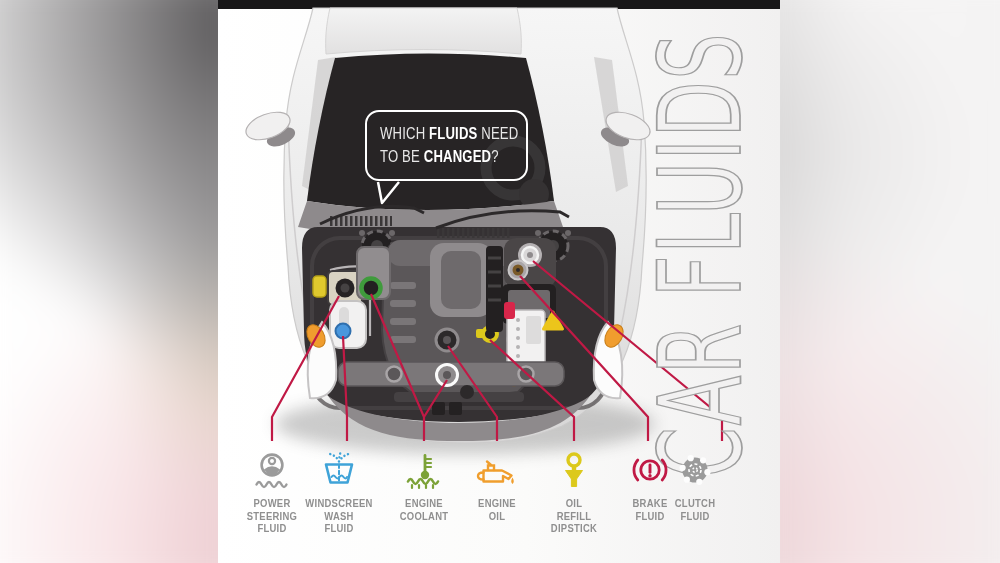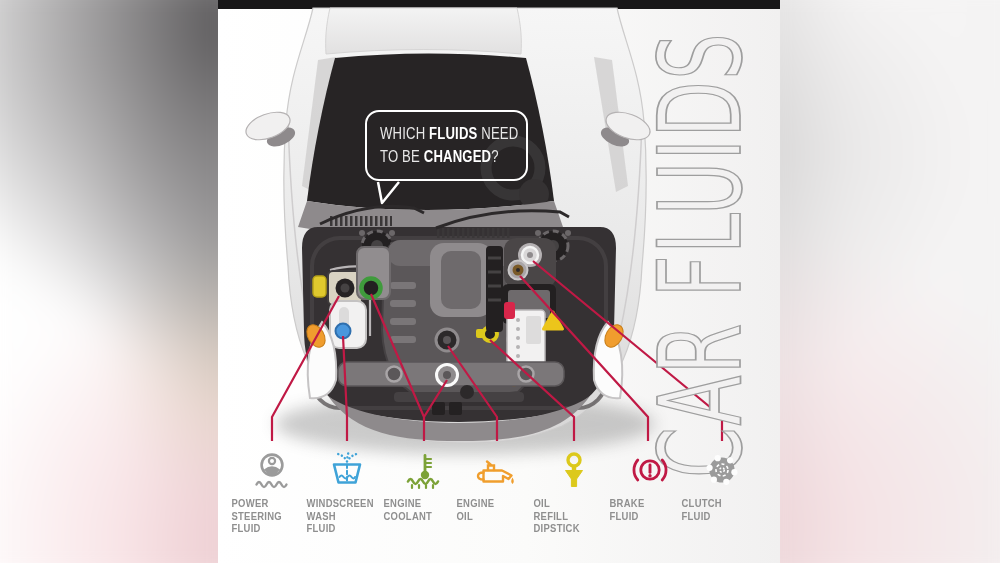--- a/index.html
+++ b/index.html
@@ -35,21 +35,21 @@
   .bubble .lt{font-weight:300;color:#e8e8e8;}
   .bubble .bd{font-weight:700;}
   
   .side-title{position:absolute;left:153px;top:200px;width:660px;height:110px;
           line-height:110px;text-align:center;white-space:nowrap;
           transform:rotate(-90deg) scale(.73,1.14);transform-origin:330px 55px;
           font-family:"DejaVu Sans","Liberation Sans",sans-serif;
           font-size:100px;font-weight:400;letter-spacing:2px;
           color:#f2f1f1;-webkit-text-stroke:1.5px #9e9e9e;}
   
-  .fluid-item{position:absolute;top:448px;width:90px;}
+  .fluid-item{position:absolute;top:448px;width:90px;text-align:center;}
   .fluid-item svg{display:block;margin:0 auto;}
   .fluid-label{margin-top:5px;font-size:10.5px;font-weight:700;line-height:12.5px;
           letter-spacing:.3px;color:#8f8f8f;white-space:pre-line;
           transform:scaleX(.9);transform-origin:center top;}
 </style>
 </head>
 <body>
 
 <div class="stage">
 
@@ -252,21 +252,21 @@
         <circle cx="22" cy="17" r="10.4" stroke="currentColor" stroke-width="2.6"></circle>
         <circle cx="22" cy="13" r="3.1" stroke="currentColor" stroke-width="2.2"></circle>
         <path d="M14,21.5 Q22,15 30,21.5 L26,26 L18,26 Z" fill="currentColor"></path>
         <path d="M6.5,36.5 Q9,31.5 11.5,36.5 T16.5,36.5 T21.5,36.5 T26.5,36.5 T31.5,36.5 T36.5,36.5" stroke="currentColor" stroke-width="2.4"></path>
       </svg>
       <div class="fluid-label">POWER
 STEERING
 FLUID</div>
     </div>
 
-    <div class="fluid-item" style="left:84px">
+    <div class="fluid-item" style="left:76px">
       <svg width="46" height="44" viewBox="0 0 44 44" fill="none" stroke-linecap="round" color="#3fa3d8">
         <path d="M9,16.5 L35,16.5 L30.5,34.5 L13.5,34.5 Z" stroke="currentColor" stroke-width="2.6" stroke-linejoin="round"></path>
         <path d="M22,16.5 V34.5" stroke="currentColor" stroke-width="2" stroke-dasharray="3.5,2.8"></path>
         <path d="M14.5,29 Q16.5,26.2 18.5,29 T22.5,29 T26.5,29 T30,29" stroke="currentColor" stroke-width="2"></path>
         <path d="M22,13.5 Q19,7.5 13,6 M22,13.5 Q22.5,7 23.5,4.5 M22,13.5 Q26,7.5 31.5,6" stroke="currentColor" stroke-width="2.4" stroke-dasharray="0.1,3.8"></path>
       </svg>
       <div class="fluid-label">WINDSCREEN
 WASH
 FLUID</div>
     </div>
@@ -309,21 +309,21 @@
       <svg width="46" height="44" viewBox="0 0 44 44" fill="none" stroke-linecap="round" color="#c01945">
         <circle cx="22" cy="22" r="9.2" stroke="currentColor" stroke-width="2.8"></circle>
         <path d="M22,17 V24.4" stroke="currentColor" stroke-width="2.9"></path>
         <circle cx="22" cy="27.8" r="1.7" fill="currentColor"></circle>
         <path d="M9.8,12 A15,15 0 0 0 9.8,32 M34.2,12 A15,15 0 0 1 34.2,32" stroke="currentColor" stroke-width="2.8"></path>
       </svg>
       <div class="fluid-label">BRAKE
 FLUID</div>
     </div>
 
-    <div class="fluid-item" style="left:459px">
+    <div class="fluid-item" style="left:432px">
       <svg width="46" height="44" viewBox="0 0 44 44" fill="none" color="#9b9b9b">
         <circle cx="22" cy="22" r="12.6" fill="currentColor"></circle>
         <circle cx="34.4" cy="24.2" r="3.1" fill="#fdfdfd"></circle>
           <circle cx="26.3" cy="33.8" r="3.1" fill="#fdfdfd"></circle>
         <circle cx="13.9" cy="31.7" r="3.1" fill="#fdfdfd"></circle>
           <circle cx="9.6" cy="19.8" r="3.1" fill="#fdfdfd"></circle>
         <circle cx="17.7" cy="10.2" r="3.1" fill="#fdfdfd"></circle>
           <circle cx="30.1" cy="12.3" r="3.1" fill="#fdfdfd"></circle>
         <circle cx="22" cy="22" r="6" stroke="#ffffff" stroke-width="1.6" stroke-dasharray="3,2.4"></circle>
         <circle cx="22" cy="22" r="2.3" stroke="#ffffff" stroke-width="1.5" stroke-dasharray="1.8,1.8"></circle>

